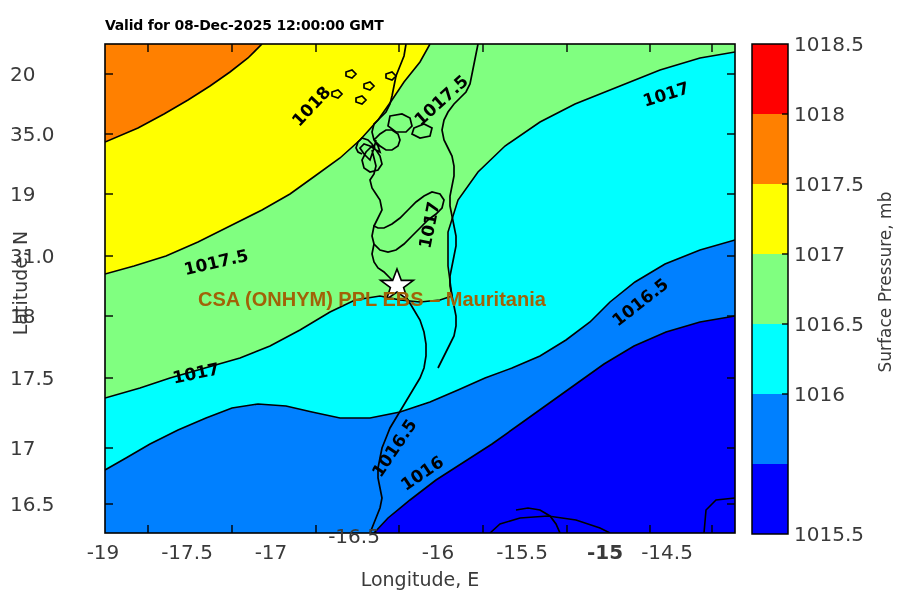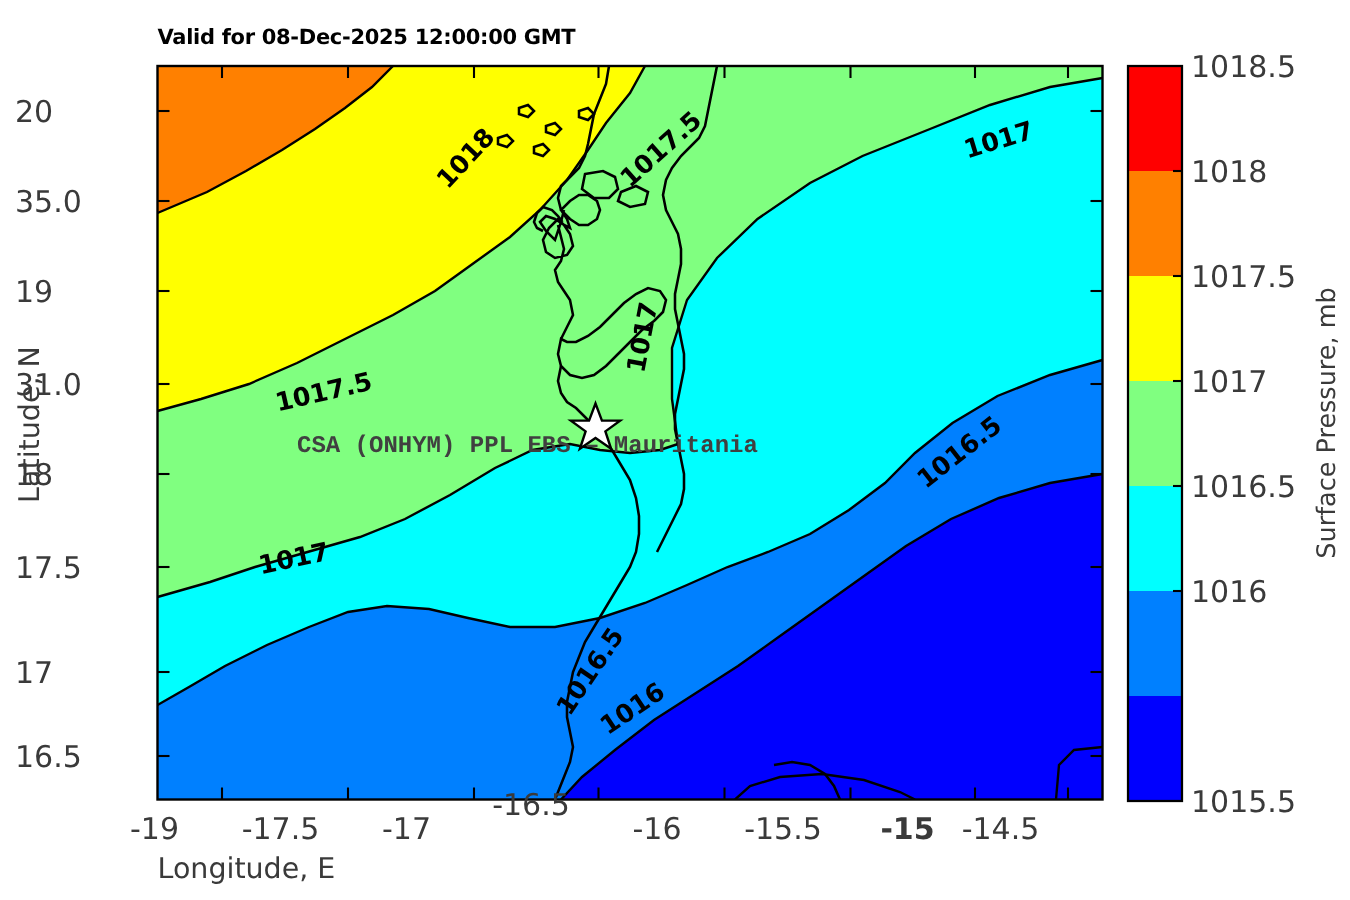--- a/index.html
+++ b/index.html
@@ -36,20 +36,21 @@
     position: absolute;
     color: #3a3a3a;
     font-size: 19px;
     font-family: "DejaVu Sans", sans-serif;
     white-space: nowrap;
   }
   #xlabel {
     left: 105px;
     top: 568px;
     width: 630px;
+    text-align: center;
   }
   #ylabel {
     left: -60px;
     top: 272px;
     width: 160px;
     text-align: center;
     transform: rotate(-90deg);
   }
   #cblabel {
     left: 770px;
@@ -73,24 +74,24 @@
   .xtick-text {
     text-align: center;
     transform: translateX(-50%);
   }
   .cbtick-text {
     text-align: left;
     transform: translateY(-50%);
   }
   .station-label {
     position: absolute;
-    font-size: 16px;
+    font-size: 20px;
     font-weight: bold;
-    color: #404040;
-    font-family: Liberation Mono, monospace;
+    color: #a16207;
+    font-family: Liberation Sans, sans-serif;
     white-space: nowrap;
   }
   .contour-label {
     position: absolute;
     font-size: 17px;
     font-weight: bold;
     color: #000000;
     font-family: "DejaVu Sans", sans-serif;
     white-space: nowrap;
     transform-origin: center center;

